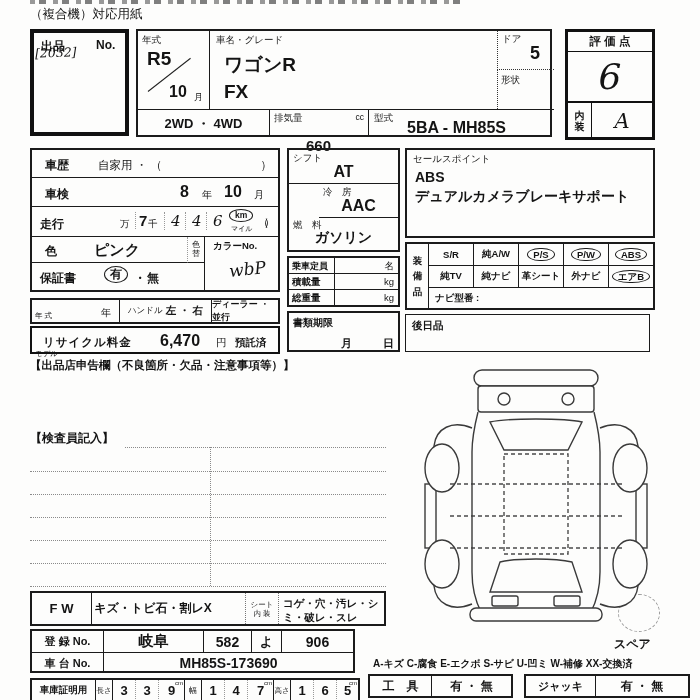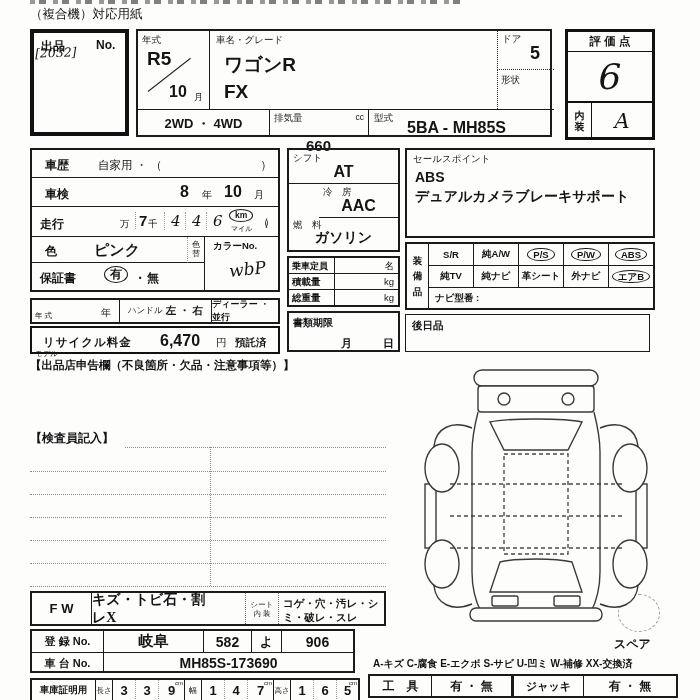--- a/index.html
+++ b/index.html
@@ -250,21 +250,21 @@
   <div class="abs dotline" style="left:30px;top:471px;width:356px;"></div>
   <div class="abs dotline" style="left:30px;top:494px;width:356px;"></div>
   <div class="abs dotline" style="left:30px;top:517px;width:356px;"></div>
   <div class="abs dotline" style="left:30px;top:540px;width:356px;"></div>
   <div class="abs dotline" style="left:30px;top:563px;width:356px;"></div>
   <div class="abs dotline" style="left:30px;top:586px;width:356px;"></div>
   <div class="abs" style="left:210px;top:447px;height:139px;border-left:1.6px dotted #8a8a8a;"></div>
 
   <div class="abs" style="left:30px;top:591px;width:356px;height:35px;border:2px solid #1b1b1b;display:flex;">
     <div class="ctr bold" style="width:60px;border-right:1.5px solid #1b1b1b;font-size:13px;">F W</div>
-    <div class="ctr bold" style="width:122px;font-size:14px;font-family:Liberation Serif, serif;">キズ・トビ石・割レX</div>
+    <div class="ctr bold" style="width:122px;font-size:12px;">キズ・トビ石・割レX</div>
     <div class="ctr" style="width:34px;border-left:1px dotted #777;border-right:1px dotted #777;flex-direction:column;font-size:7.5px;line-height:1.2;margin-left:31px;">
       <span>シート</span>
         <span>内 装</span>
     </div>
     <div class="bold" style="flex:1;font-size:10.5px;padding:3px 2px 0 4px;line-height:1.35;">コゲ・穴・汚レ・シミ・破レ・スレ</div>
   </div>
 
   <div class="abs" style="left:30px;top:629px;width:325px;height:44px;border:2px solid #1b1b1b;">
     <div style="display:flex;height:22px;border-bottom:1.5px solid #1b1b1b;">
       <div class="ctr bold" style="width:72px;border-right:1px solid #1b1b1b;font-size:11px;">登 録 No.</div>
@@ -303,21 +303,21 @@
         <span class="abs" style="right:1px;top:0;font-size:6px;font-weight:normal;">cm</span>
     </div>
   </div>
 
   <div class="abs bold" style="left:373px;top:657px;font-size:10px;white-space:nowrap;">A-キズ C-腐食 E-エクボ S-サビ U-凹ミ W-補修 XX-交換済</div>
 
   <div class="abs" style="left:368px;top:674px;width:145px;height:24px;border:2px solid #1b1b1b;display:flex;">
     <div class="ctr bold" style="width:62px;border-right:1.5px solid #1b1b1b;font-size:12px;">工　具</div>
     <div class="ctr bold" style="flex:1;font-size:12px;">有 ・ 無</div>
   </div>
-  <div class="abs" style="left:512px;top:674px;width:166px;height:24px;border:2px solid #1b1b1b;display:flex;">
+  <div class="abs" style="left:524px;top:674px;width:166px;height:24px;border:2px solid #1b1b1b;display:flex;">
     <div class="ctr bold" style="width:70px;border-right:1.5px solid #1b1b1b;font-size:11px;">ジャッキ</div>
     <div class="ctr bold" style="flex:1;font-size:12px;">有 ・ 無</div>
   </div>
 
   <div class="abs" style="left:618px;top:594px;width:42px;height:38px;border:1.5px dashed #9a9a9a;border-radius:50%;"></div>
   <div class="abs bold" style="left:614px;top:636px;font-size:12px;">スペア</div>
 
   <svg class="abs" style="left:412px;top:366px;" width="248" height="256" viewBox="0 0 248 256" fill="none" stroke="#3a3a3a" stroke-width="1.4">
 
     <g>

